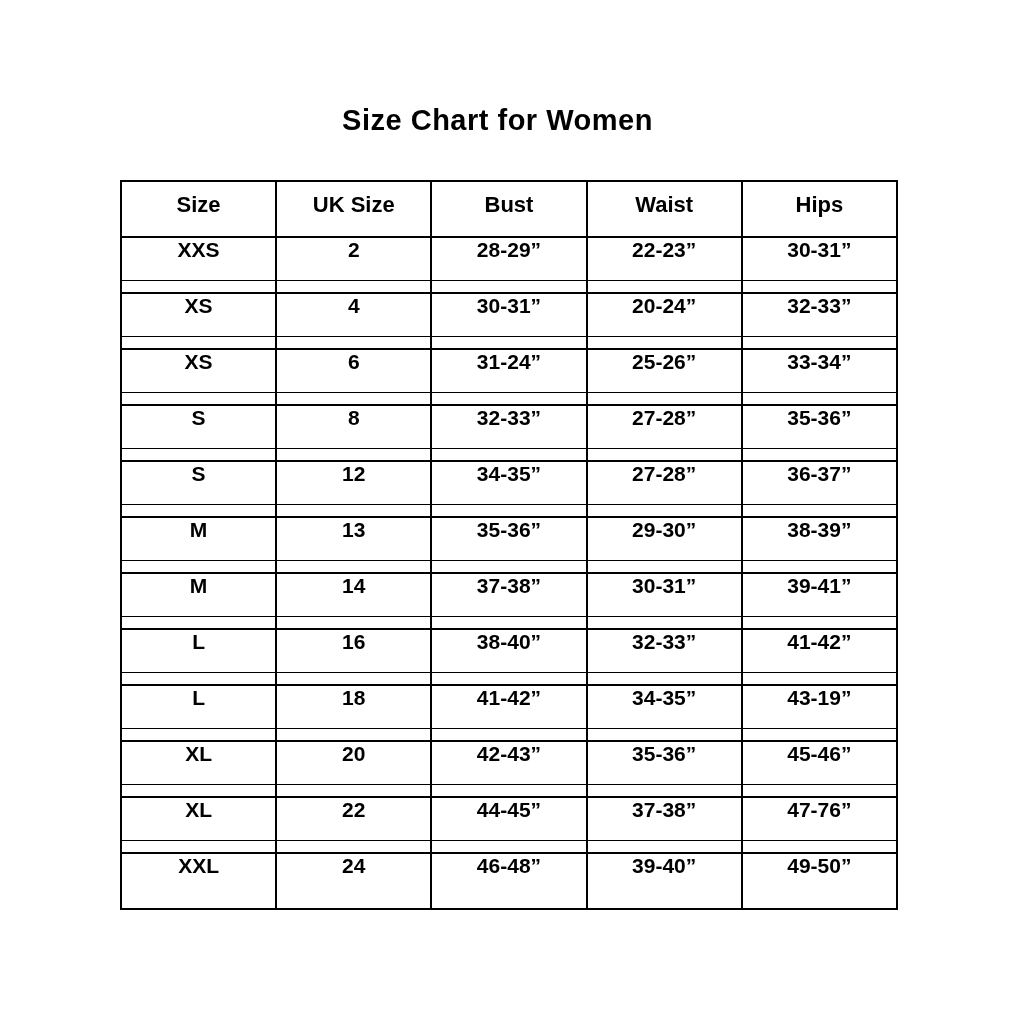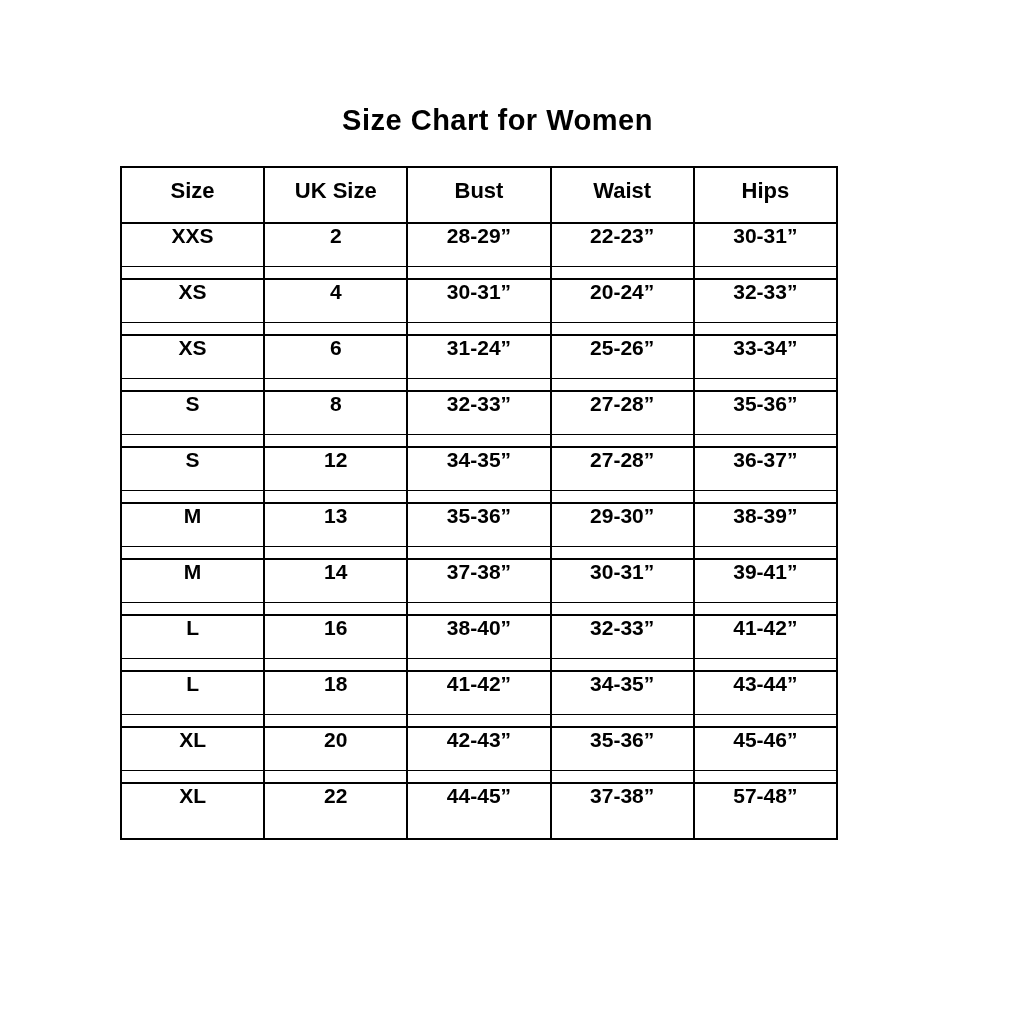--- a/index.html
+++ b/index.html
@@ -22,23 +22,23 @@
     width: 995px;
     margin: 0;
     text-align: center;
     font-size: 29px;
     font-weight: bold;
     line-height: 36px;
     letter-spacing: 0.5px;
   }
   table.size-chart {
     position: absolute;
-    top: 166px;
+    top: 180px;
     left: 120px;
-    width: 718px;
+    width: 778px;
     border-collapse: collapse;
     table-layout: fixed;
   }
   .size-chart th,
   .size-chart td {
     border: 2.5px solid #000000;
     box-sizing: border-box;
     height: 56px;
     padding: 0;
     text-align: center;
@@ -129,30 +129,37 @@
         <td>16</td>
         <td>38-40”</td>
         <td>32-33”</td>
         <td>41-42”</td>
       </tr>
       <tr>
         <td>L</td>
         <td>18</td>
         <td>41-42”</td>
         <td>34-35”</td>
-        <td>43-44”</td>
+        <td>43-19”</td>
       </tr>
       <tr>
         <td>XL</td>
         <td>20</td>
         <td>42-43”</td>
         <td>35-36”</td>
         <td>45-46”</td>
       </tr>
       <tr>
         <td>XL</td>
         <td>22</td>
         <td>44-45”</td>
         <td>37-38”</td>
-        <td>57-48”</td>
+        <td>47-76”</td>
+      </tr>
+      <tr>
+        <td>XXL</td>
+        <td>24</td>
+        <td>46-48”</td>
+        <td>39-40”</td>
+        <td>49-50”</td>
       </tr>
     </tbody>
 </table>
 
 </body></html>

